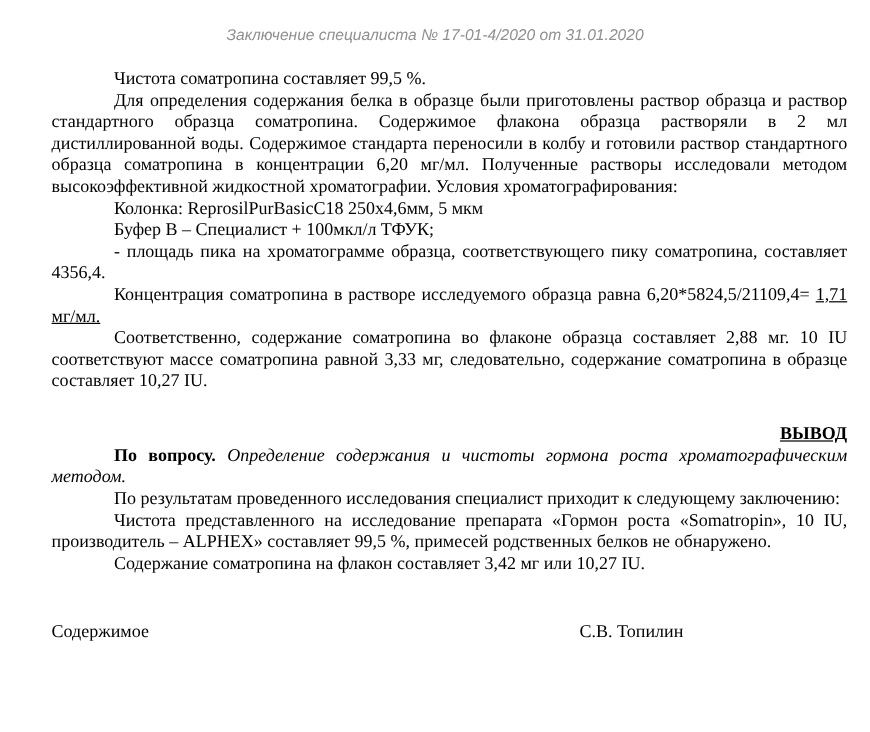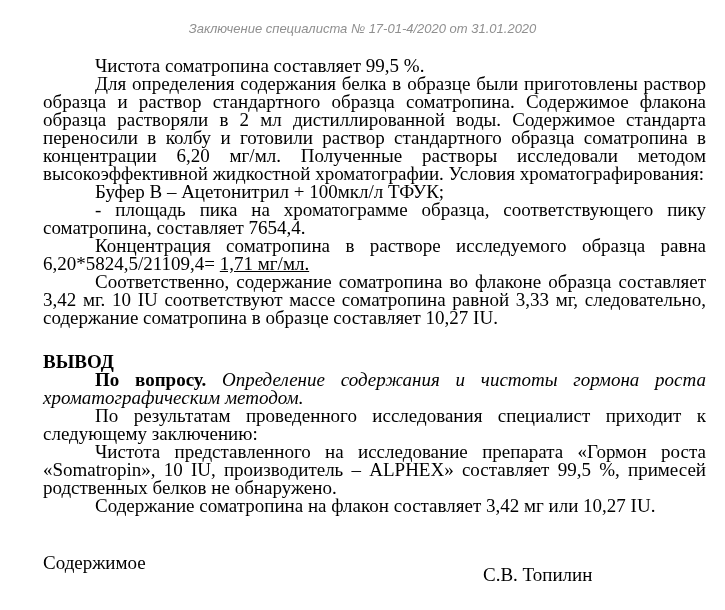--- a/index.html
+++ b/index.html
@@ -20,80 +20,82 @@
       text-align: center;
       font-family: "Liberation Sans", "DejaVu Sans", sans-serif;
       font-style: italic;
       font-size: 13px;
       line-height: 15px;
       color: #8f8f8f;
     }
     .text-block {
       margin: 21px 19px 0 43px;
       font-family: "Liberation Serif", "DejaVu Serif", serif;
-      font-size: 19px;
+      font-size: 15px;
       line-height: 18px;
       text-align: justify;
       color: #000000;
     }
     .text-block p {
       margin: 0;
       text-indent: 52px;
     }
     .underline {
       text-decoration: underline;
     }
     .conclusion-heading {
       margin-top: 26px !important;
       text-indent: 0 !important;
-      text-align: left;
+      text-align: right;
       font-weight: bold;
+      text-decoration: underline;
     }
     .bold-run { font-weight: bold; font-style: normal; }
     .italic-run { font-style: italic; }
     .signature-row {
       position: relative;
       margin-top: 39px !important;
       text-indent: 0 !important;
       text-align: left;
       height: 18px;
     }
     .signature-name {
       position: absolute;
       left: 440px;
-      top: 12px;
+      top: 0;
       white-space: nowrap;
     }
   </style>
 </head>
 <body>
 
 <div class="page" style="background: rgb(255, 255, 255);">
 
   <div class="doc-header" style="color: rgb(143, 143, 143);">Заключение специалиста № 17-01-4/2020 от 31.01.2020</div>
 
   <div class="text-block" style="color: rgb(0, 0, 0);">
 
     <p>Чистота соматропина составляет 99,5 %.</p>
 
     <p>Для определения содержания белка в образце были приготовлены раствор образца и раствор стандартного образца соматропина. Содержимое флакона образца растворяли в 2 мл дистиллированной воды. Содержимое стандарта переносили в колбу и готовили раствор стандартного образца соматропина в концентрации 6,20 мг/мл. Полученные растворы исследовали методом высокоэффективной жидкостной хроматографии. Условия хроматографирования:</p>
 
+    <p>Колонка: ReprosilPurBasicC18 250x4,6мм, 5 мкм</p>
 
 
-    <p>Буфер В – Ацетонитрил + 100мкл/л ТФУК;</p>
+    <p>Буфер В – Специалист + 100мкл/л ТФУК;</p>
 
 
 
 
 
-    <p>- площадь пика на хроматограмме образца, соответствующего пику соматропина, составляет 7654,4.</p>
+    <p>- площадь пика на хроматограмме образца, соответствующего пику соматропина, составляет 4356,4.</p>
 
     <p><span>Концентрация соматропина в растворе исследуемого образца равна 6,20*5824,5/21109,4= </span><span class="underline">1,71 мг/мл.</span></p>
 
-    <p>Соответственно, содержание соматропина во флаконе образца составляет 3,42 мг. 10 IU соответствуют массе соматропина равной 3,33 мг, следовательно, содержание соматропина в образце составляет 10,27 IU.</p>
+    <p>Соответственно, содержание соматропина во флаконе образца составляет 2,88 мг. 10 IU соответствуют массе соматропина равной 3,33 мг, следовательно, содержание соматропина в образце составляет 10,27 IU.</p>
 
     <p class="conclusion-heading">ВЫВОД</p>
 
     <p><span class="bold-run">По вопросу.</span><span class="italic-run"> Определение содержания и чистоты гормона роста хроматографическим методом.</span></p>
 
     <p>По результатам проведенного исследования специалист приходит к следующему заключению:</p>
 
     <p>Чистота представленного на исследование препарата «Гормон роста «Somatropin», 10 IU, производитель – ALPHEX» составляет 99,5 %, примесей родственных белков не обнаружено.</p>
 
     <p>Содержание соматропина  на флакон составляет 3,42 мг или 10,27 IU.</p>

